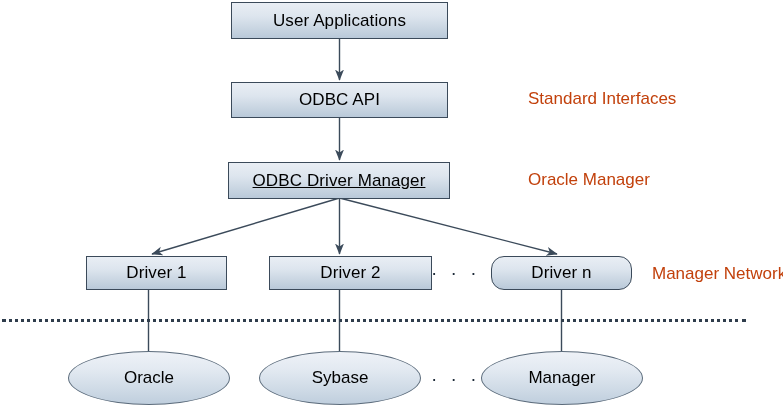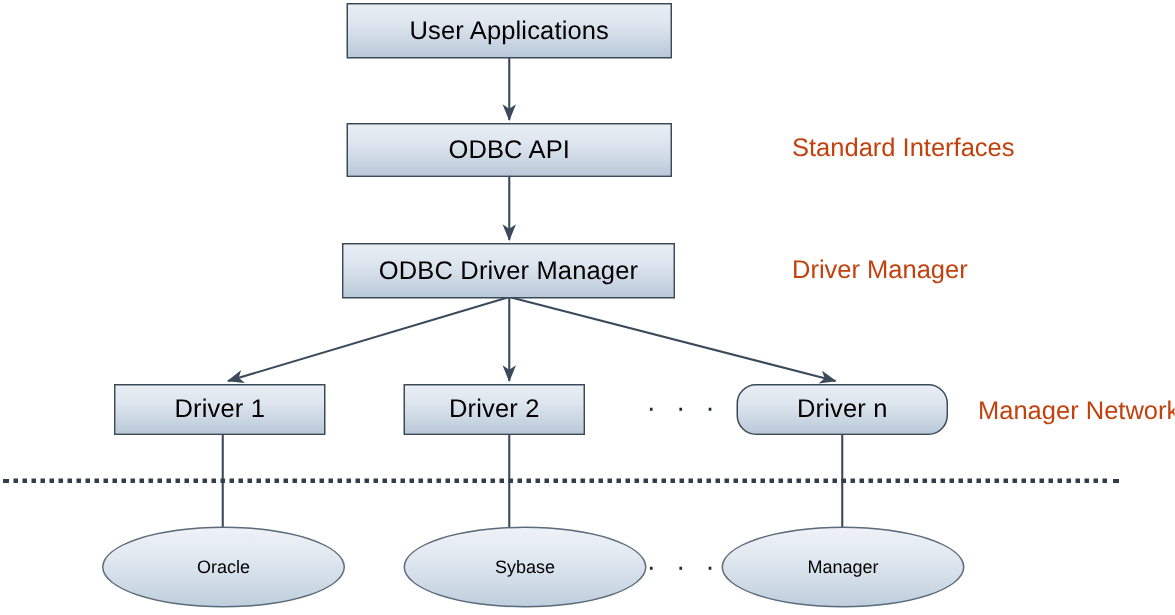--- a/index.html
+++ b/index.html
@@ -32,21 +32,21 @@
   .node-ellipse {
     position: absolute;
     box-sizing: border-box;
     border: 1px solid #5b6b7b;
     border-radius: 50%;
     background: linear-gradient(to bottom, #eef2f7 0%, #e2e9f1 35%, #cdd9e5 75%, #bfcedd 100%);
     display: flex;
     align-items: center;
     justify-content: center;
     color: #000000;
-    font-size: 12px;
+    font-size: 17px;
     white-space: nowrap;
   }
   .side-label {
     position: absolute;
     color: #c2410c;
     font-size: 17px;
     white-space: nowrap;
   }
   .ellipsis {
     position: absolute;
@@ -97,37 +97,37 @@
 
     <line x1="561.5" y1="290" x2="561.5" y2="352" stroke="#3b4a5a" stroke-width="1.4"></line>
   </svg>
 
   <div class="dotted-divider" style="left:2px; top:319px; width:744px;"></div>
 
   <div class="node-box" style="left:231px; top:2px; width:217px; height:37px;">User Applications</div>
 
   <div class="node-box" style="left:231px; top:82px; width:217px; height:36px;text-align:right;">ODBC API</div>
 
-  <div class="node-box" style="left:228px; top:162px; width:222px; height:37px;">ODBC Driver Manager</div>
+  <div class="node-box" style="left:228px; top:162px; width:222px; height:37px;text-decoration:underline;">ODBC Driver Manager</div>
 
-  <div class="node-box" style="left:76px; top:256px; width:141px; height:34px;">Driver 1</div>
+  <div class="node-box" style="left:86px; top:256px; width:141px; height:34px;">Driver 1</div>
 
-  <div class="node-box" style="left:269px; top:256px; width:121px; height:34px;">Driver 2</div>
+  <div class="node-box" style="left:269px; top:256px; width:163px; height:34px;">Driver 2</div>
 
   <div class="node-box" style="left:491px; top:256px; width:141px; height:34px;border-radius:13px;">Driver n</div>
 
   <div class="node-ellipse" style="left:68px; top:351px; width:162px; height:54px;">Oracle</div>
 
-  <div class="node-ellipse" style="left:269px; top:351px; width:162px; height:54px;">Sybase</div>
+  <div class="node-ellipse" style="left:259px; top:351px; width:162px; height:54px;">Sybase</div>
 
   <div class="node-ellipse" style="left:481px; top:351px; width:162px; height:54px;">Manager</div>
 
   <div class="ellipsis" style="left:431px; top:262px;">· · ·</div>
 
   <div class="ellipsis" style="left:431px; top:368px;">· · ·</div>
 
   <div class="side-label" style="left:528px; top:89px;">Standard Interfaces</div>
 
-  <div class="side-label" style="left:528px; top:170px;">Driver Manager</div>
+  <div class="side-label" style="left:528px; top:170px;">Oracle Manager</div>
 
   <div class="side-label" style="left:652px; top:264px;">Manager Network</div>
 
 </div>
 
 </body></html>

